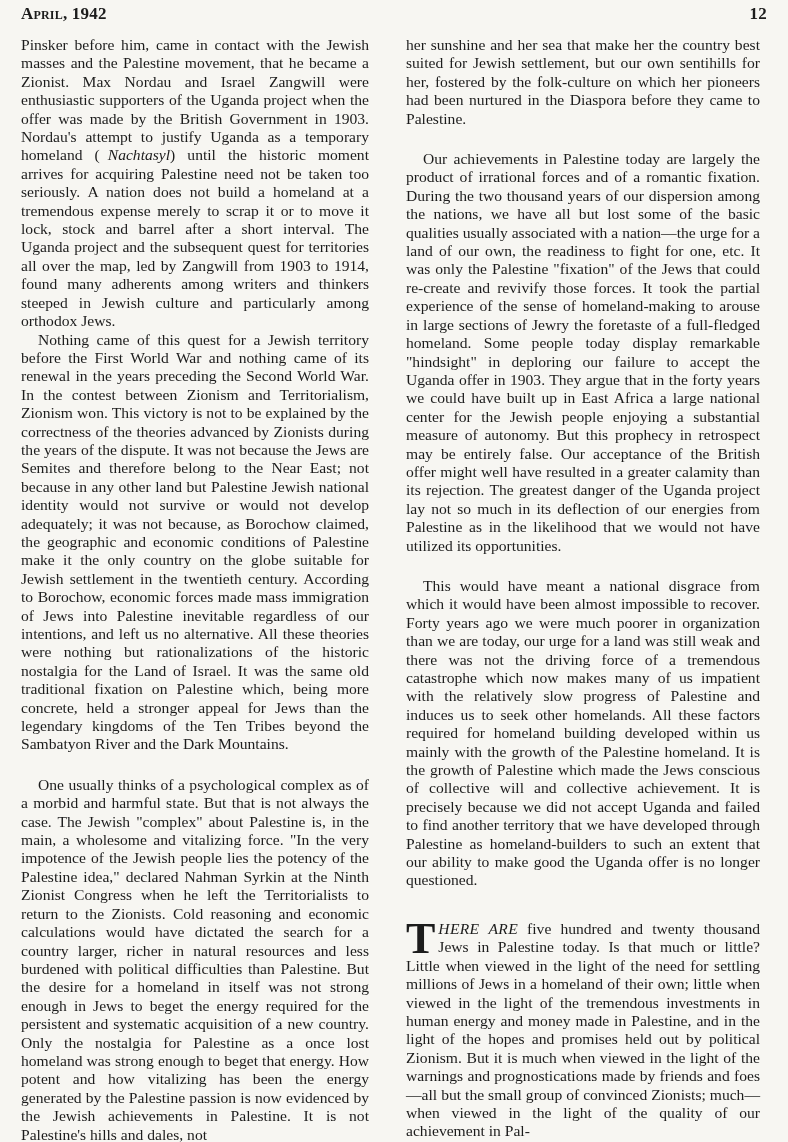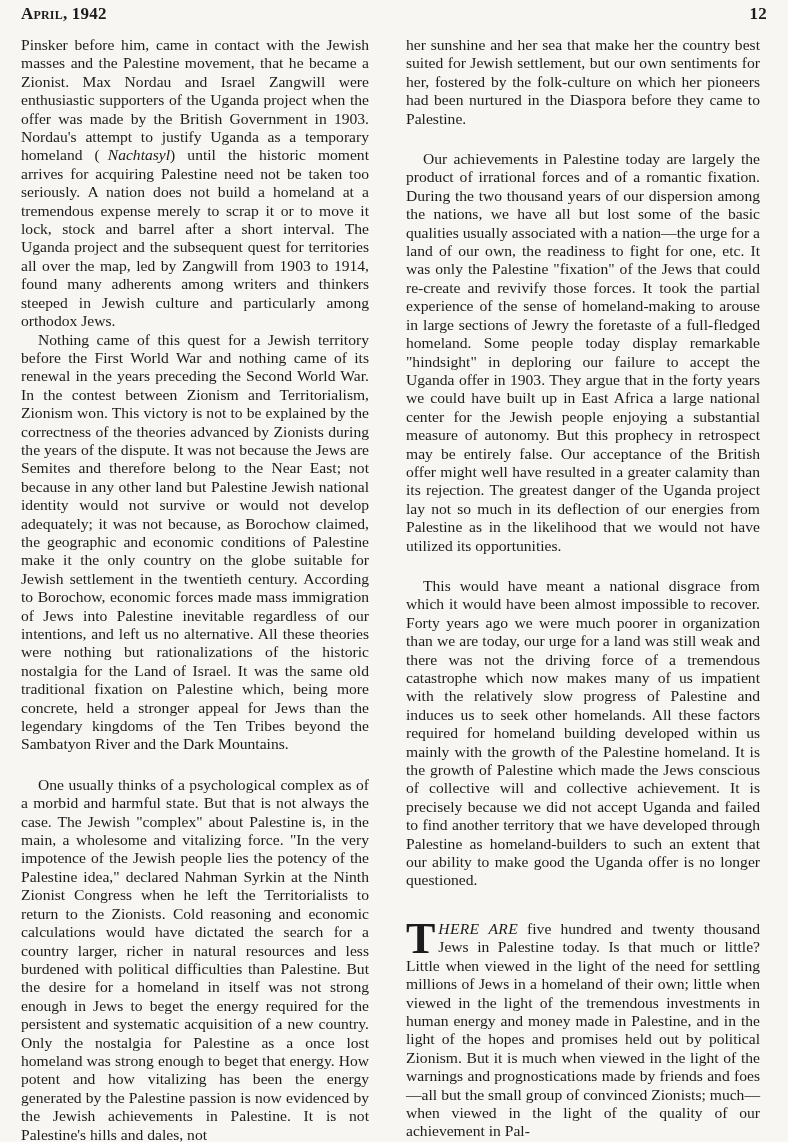--- a/index.html
+++ b/index.html
@@ -43,18 +43,18 @@
     <span>12</span>
   </div>
 
   <div class="col left">
     <p class="cont"><span>Pinsker before him, came in contact with the Jewish masses and the Palestine movement, that he became a Zionist. Max Nordau and Israel Zangwill were enthusiastic supporters of the Uganda project when the offer was made by the British Government in 1903. Nordau's attempt to justify Uganda as a tem­porary homeland (</span><em>Nachtasyl</em><span>) until the historic moment arrives for acquiring Palestine need not be taken too seriously. A nation does not build a home­land at a tremendous expense merely to scrap it or to move it lock, stock and barrel after a short interval. The Uganda project and the subsequent quest for territories all over the map, led by Zangwill from 1903 to 1914, found many adherents among writers and thinkers steeped in Jewish culture and particularly among orthodox Jews.</span></p>
     <p>Nothing came of this quest for a Jewish territory before the First World War and nothing came of its renewal in the years preceding the Second World War. In the contest between Zionism and Territorial­ism, Zionism won. This victory is not to be explained by the correctness of the theories advanced by Zion­ists during the years of the dispute. It was not be­cause the Jews are Semites and therefore belong to the Near East; not because in any other land but Palestine Jewish national identity would not survive or would not develop adequately; it was not because, as Borochow claimed, the geographic and economic conditions of Palestine make it the only country on the globe suitable for Jewish settlement in the twen­tieth century. According to Borochow, economic forces made mass immigration of Jews into Palestine inevit­able regardless of our intentions, and left us no alter­native. All these theories were nothing but ration­alizations of the historic nostalgia for the Land of Israel. It was the same old traditional fixation on Palestine which, being more concrete, held a stronger appeal for Jews than the legendary kingdoms of the Ten Tribes beyond the Sambatyon River and the Dark Mountains.</p>
     <p class="gap">One usually thinks of a psychological complex as of a morbid and harmful state. But that is not al­ways the case. The Jewish "complex" about Palestine is, in the main, a wholesome and vitalizing force. "In the very impotence of the Jewish people lies the potency of the Palestine idea," declared Nahman Syrkin at the Ninth Zionist Congress when he left the Territorialists to return to the Zionists. Cold rea­soning and economic calculations would have dictated the search for a country larger, richer in natural re­sources and less burdened with political difficulties than Palestine. But the desire for a homeland in itself was not strong enough in Jews to beget the energy required for the persistent and systematic acquisition of a new country. Only the nostalgia for Palestine as a once lost homeland was strong enough to beget that energy. How potent and how vitaliz­ing has been the energy generated by the Palestine passion is now evidenced by the Jewish achievements in Palestine. It is not Palestine's hills and dales, not</p>
   </div>
 
   <div class="col right">
-    <p class="cont">her sunshine and her sea that make her the country best suited for Jewish settlement, but our own senti­ments for her, fostered by the folk-culture on which her pioneers had been nurtured in the Diaspora be­fore they came to Palestine.</p>
+    <p class="cont">her sunshine and her sea that make her the country best suited for Jewish settlement, but our own senti­hills for her, fostered by the folk-culture on which her pioneers had been nurtured in the Diaspora be­fore they came to Palestine.</p>
     <p class="gap">Our achievements in Palestine today are largely the product of irrational forces and of a romantic fixation. During the two thousand years of our dis­persion among the nations, we have all but lost some of the basic qualities usually associated with a nation—the urge for a land of our own, the readi­ness to fight for one, etc. It was only the Palestine "fixation" of the Jews that could re-create and revivify those forces. It took the partial experience of the sense of homeland-making to arouse in large sections of Jewry the foretaste of a full-fledged homeland. Some people today display remarkable "hindsight" in deploring our failure to accept the Uganda offer in 1903. They argue that in the forty years we could have built up in East Africa a large national center for the Jewish people enjoying a substantial measure of autonomy. But this prophecy in retrospect may be entirely false. Our acceptance of the British offer might well have resulted in a greater calamity than its rejection. The greatest danger of the Uganda pro­ject lay not so much in its deflection of our energies from Palestine as in the likelihood that we would not have utilized its opportunities.</p>
     <p class="gap">This would have meant a national disgrace from which it would have been almost impossible to re­cover. Forty years ago we were much poorer in organization than we are today, our urge for a land was still weak and there was not the driving force of a tremendous catastrophe which now makes many of us impatient with the relatively slow progress of Palestine and induces us to seek other homelands. All these factors required for homeland building de­veloped within us mainly with the growth of the Palestine homeland. It is the growth of Palestine which made the Jews conscious of collective will and collective achievement. It is precisely because we did not accept Uganda and failed to find another territory that we have developed through Palestine as homeland-builders to such an extent that our ability to make good the Uganda offer is no longer questioned.</p>
     <p class="section"><span class="dropcap">T</span><span class="smallcaps">HERE ARE</span><span> five hundred and twenty thousand Jews in Palestine today. Is that much or little? Little when viewed in the light of the need for settl­ing millions of Jews in a homeland of their own; little when viewed in the light of the tremendous investments in human energy and money made in Palestine, and in the light of the hopes and promises held out by political Zionism. But it is much when viewed in the light of the warnings and prognostica­tions made by friends and foes—all but the small group of convinced Zionists; much—when viewed in the light of the quality of our achievement in Pal-</span></p>
   </div>
 </div>
 
 </body></html>

